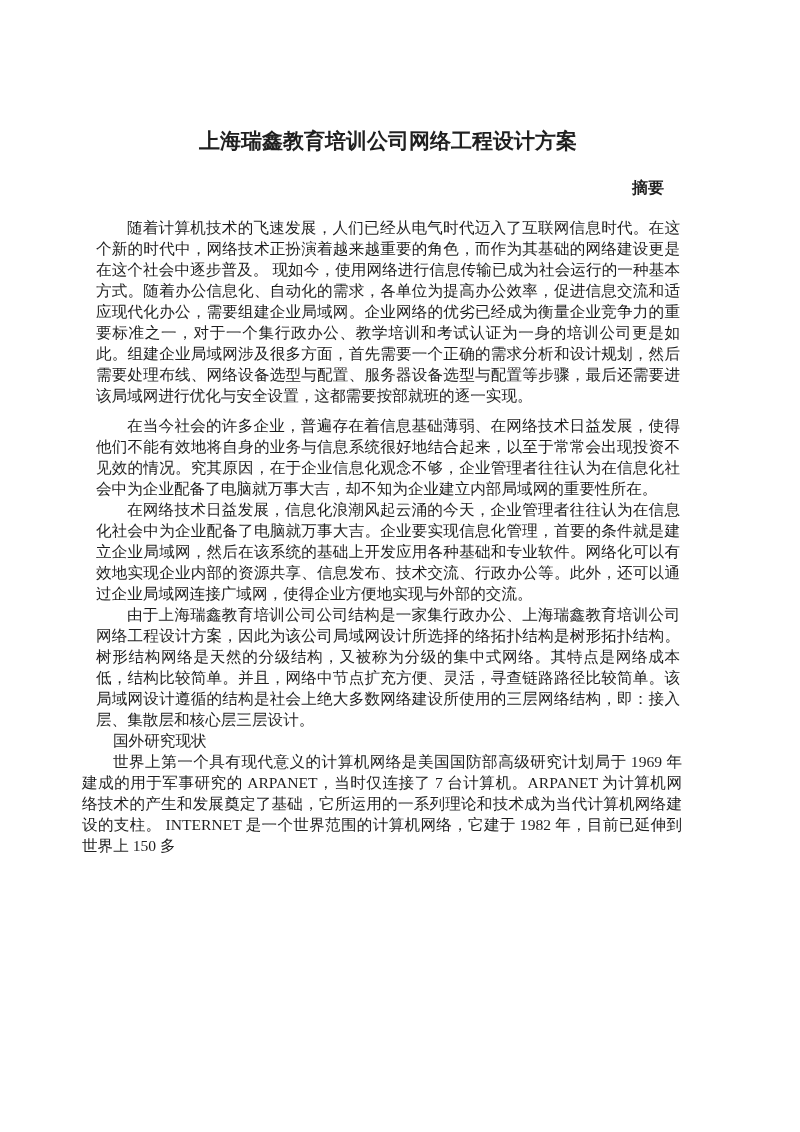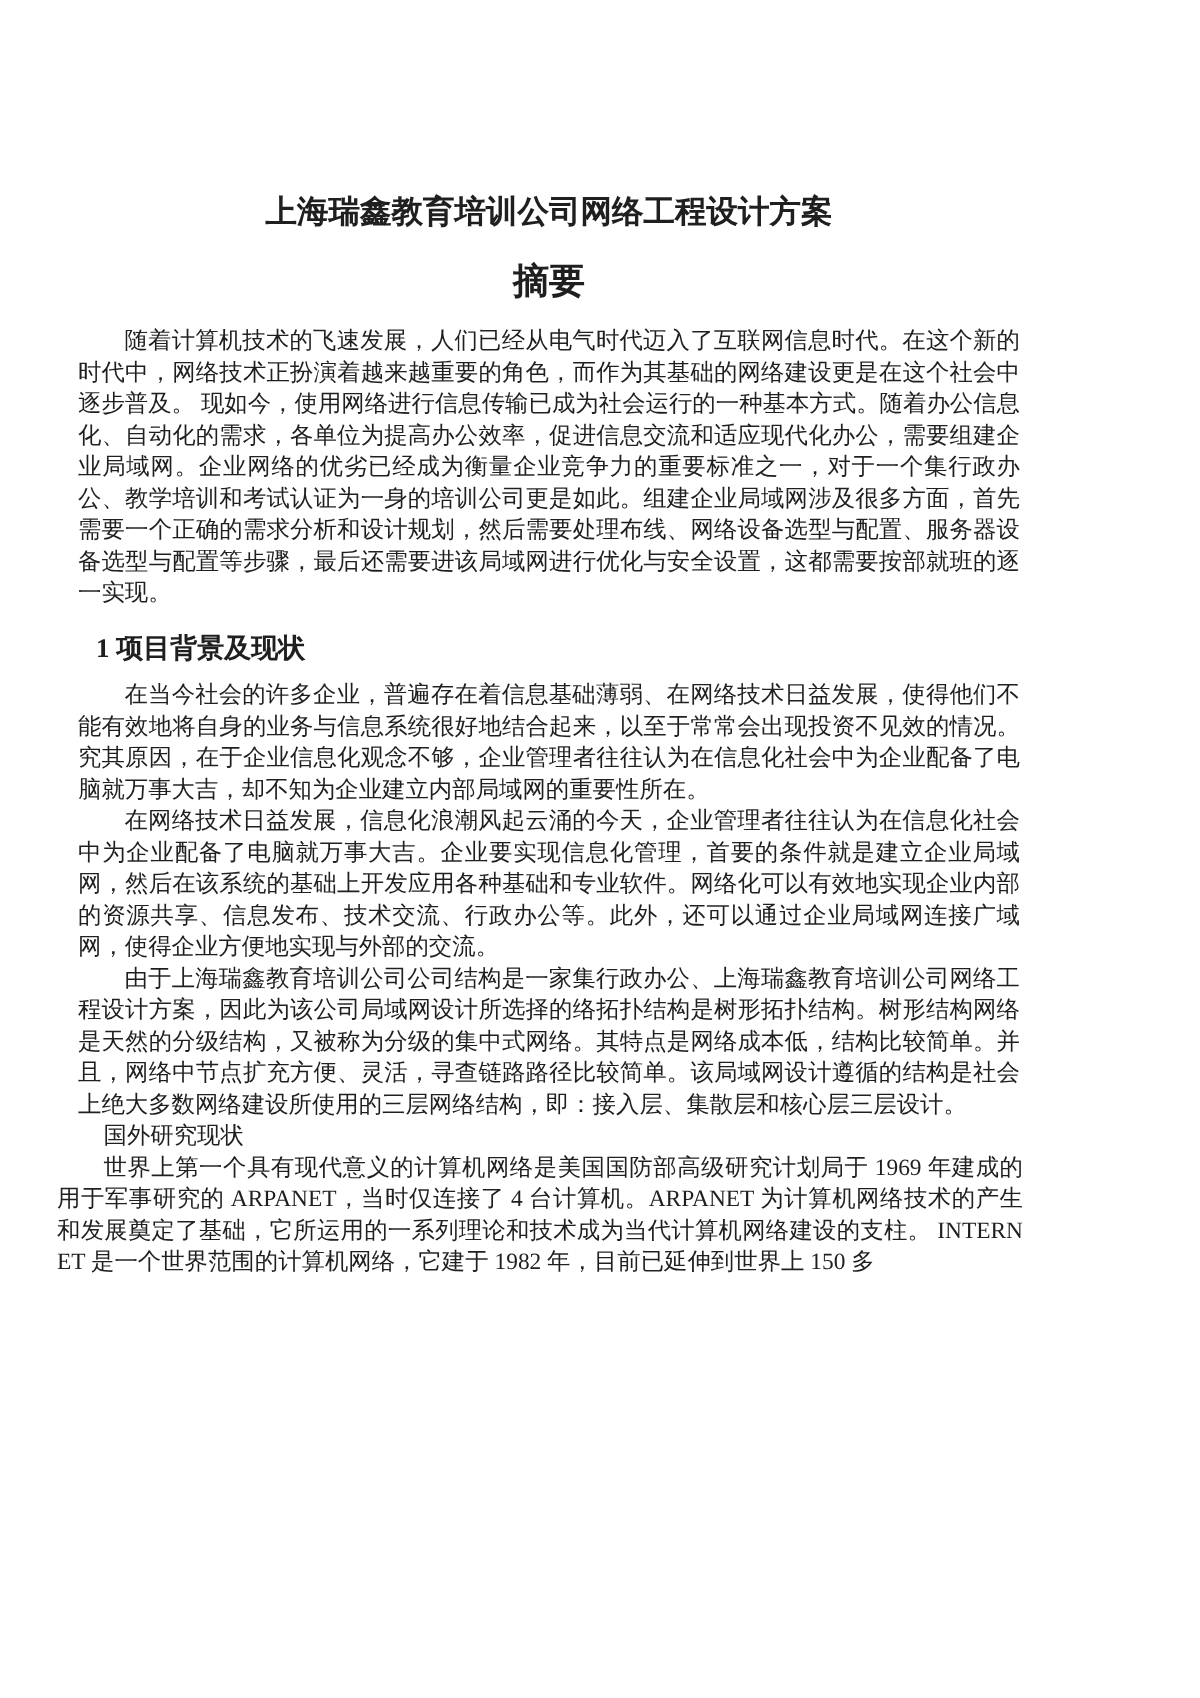--- a/index.html
+++ b/index.html
@@ -6,36 +6,36 @@
     margin: 0;
     padding: 0;
     background: #ffffff;
   }
   .page {
     position: relative;
     width: 776px;
     height: 1132px;
     background: #ffffff;
     box-sizing: border-box;
-    padding: 127px 96px 0 52px;
+    padding: 127px 96px 0 96px;
     font-family: "Liberation Serif", "DejaVu Serif", serif;
     color: #1f1f1f;
     overflow: hidden;
   }
   .doc-title {
     font-size: 21px;
     font-weight: bold;
     text-align: center;
     line-height: 28px;
     margin: 0;
   }
   .center-heading {
-    font-size: 24px;
+    font-size: 16px;
     font-weight: bold;
-    text-align: center;
+    text-align: right;
     line-height: 26px;
     margin: 16px;
   }
   .abstract-heading { margin-top: 20px; }
   .requirements-heading { margin-top: 8px; }
   .sub-heading {
     font-size: 18px;
     font-weight: bold;
     line-height: 24px;
     margin: 14px 0 0 12px;
@@ -67,26 +67,25 @@
 
 <div class="page">
 
   <h1 class="doc-title">上海瑞鑫教育培训公司网络工程设计方案</h1>
 
   <h2 class="center-heading abstract-heading">摘要</h2>
 
   <p class="body-text abstract-body">随着计算机技术的飞速发展，人们已经从电气时代迈入了互联网信息时代。在这个新的时代中，网络技术正扮演着越来越重要的角色，而作为其基础的网络建设更是在这个社会中逐步普及。 现如今，使用网络进行信息传输已成为社会运行的一种基本方式。随着办公信息化、自动化的需求，各单位为提高办公效率，促进信息交流和适应现代化办公，需要组建企业局域网。企业网络的优劣已经成为衡量企业竞争力的重要标准之一，对于一个集行政办公、教学培训和考试认证为一身的培训公司更是如此。组建企业局域网涉及很多方面，首先需要一个正确的需求分析和设计规划，然后需要处理布线、网络设备选型与配置、服务器设备选型与配置等步骤，最后还需要进该局域网进行优化与安全设置，这都需要按部就班的逐一实现。</p>
 
 
-  <h3 class="sub-heading">1 项目背景及现状</h3>
 
   <p class="body-text first-body-para">在当今社会的许多企业，普遍存在着信息基础薄弱、在网络技术日益发展，使得他们不能有效地将自身的业务与信息系统很好地结合起来，以至于常常会出现投资不见效的情况。究其原因，在于企业信息化观念不够，企业管理者往往认为在信息化社会中为企业配备了电脑就万事大吉，却不知为企业建立内部局域网的重要性所在。</p>
 
   <p class="body-text">在网络技术日益发展，信息化浪潮风起云涌的今天，企业管理者往往认为在信息化社会中为企业配备了电脑就万事大吉。企业要实现信息化管理，首要的条件就是建立企业局域网，然后在该系统的基础上开发应用各种基础和专业软件。网络化可以有效地实现企业内部的资源共享、信息发布、技术交流、行政办公等。此外，还可以通过企业局域网连接广域网，使得企业方便地实现与外部的交流。</p>
 
 
   <p class="body-text">由于上海瑞鑫教育培训公司公司结构是一家集行政办公、上海瑞鑫教育培训公司网络工程设计方案，因此为该公司局域网设计所选择的络拓扑结构是树形拓扑结构。树形结构网络是天然的分级结构，又被称为分级的集中式网络。其特点是网络成本低，结构比较简单。并且，网络中节点扩充方便、灵活，寻查链路路径比较简单。该局域网设计遵循的结构是社会上绝大多数网络建设所使用的三层网络结构，即：接入层、集散层和核心层三层设计。</p>
 
   <p class="minor-heading">国外研究现状</p>
 
-  <p class="body-text foreign-para">世界上第一个具有现代意义的计算机网络是美国国防部高级研究计划局于 1969 年建成的用于军事研究的 ARPANET，当时仅连接了 4 台计算机。ARPANET 为计算机网络技术的产生和发展奠定了基础，它所运用的一系列理论和技术成为当代计算机网络建设的支柱。 INTERNET 是一个世界范围的计算机网络，它建于 1982 年，目前已延伸到世界上 150 多</p>
+  <p class="body-text foreign-para">世界上第一个具有现代意义的计算机网络是美国国防部高级研究计划局于 1969 年建成的用于军事研究的 ARPANET，当时仅连接了 7 台计算机。ARPANET 为计算机网络技术的产生和发展奠定了基础，它所运用的一系列理论和技术成为当代计算机网络建设的支柱。 INTERNET 是一个世界范围的计算机网络，它建于 1982 年，目前已延伸到世界上 150 多</p>
 
 </div>
 
 </body></html>

